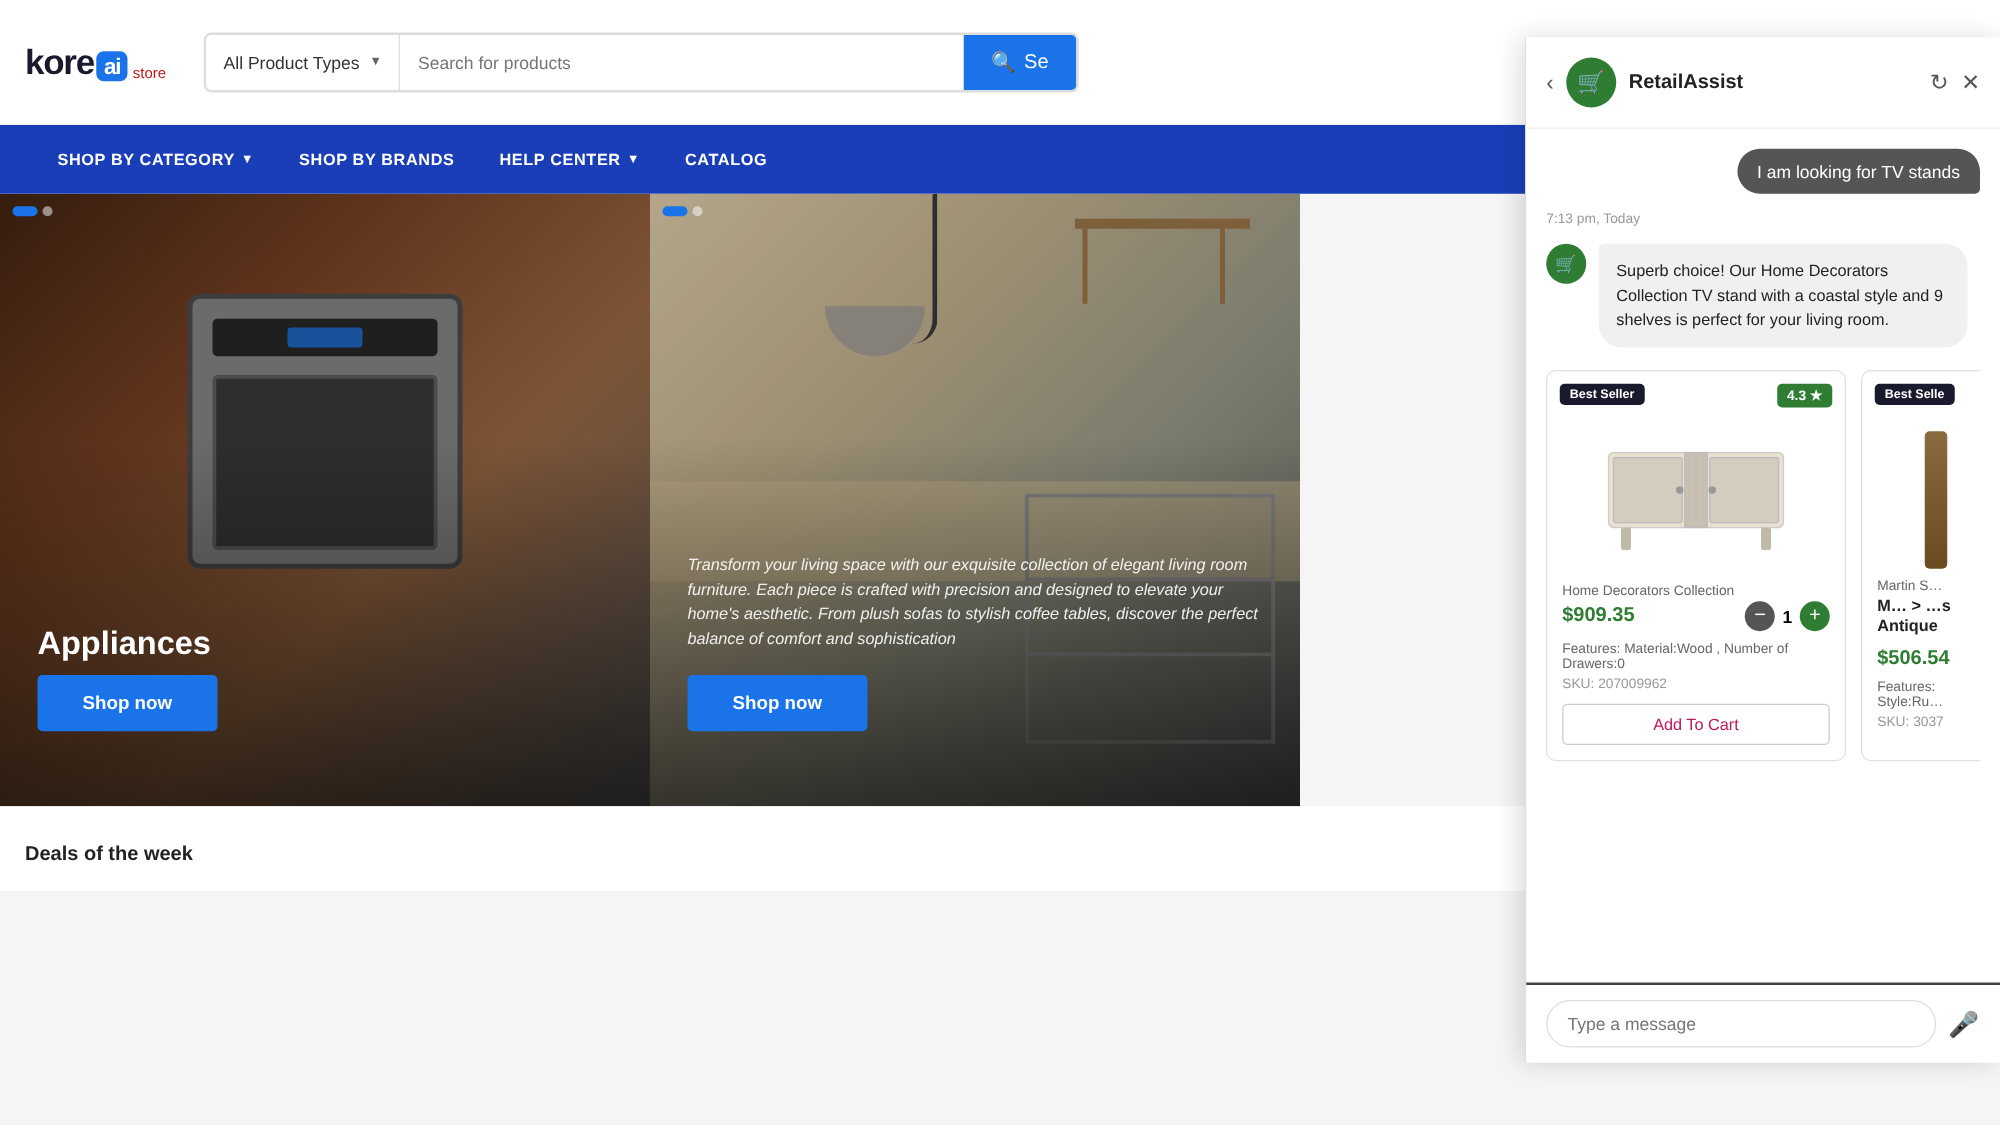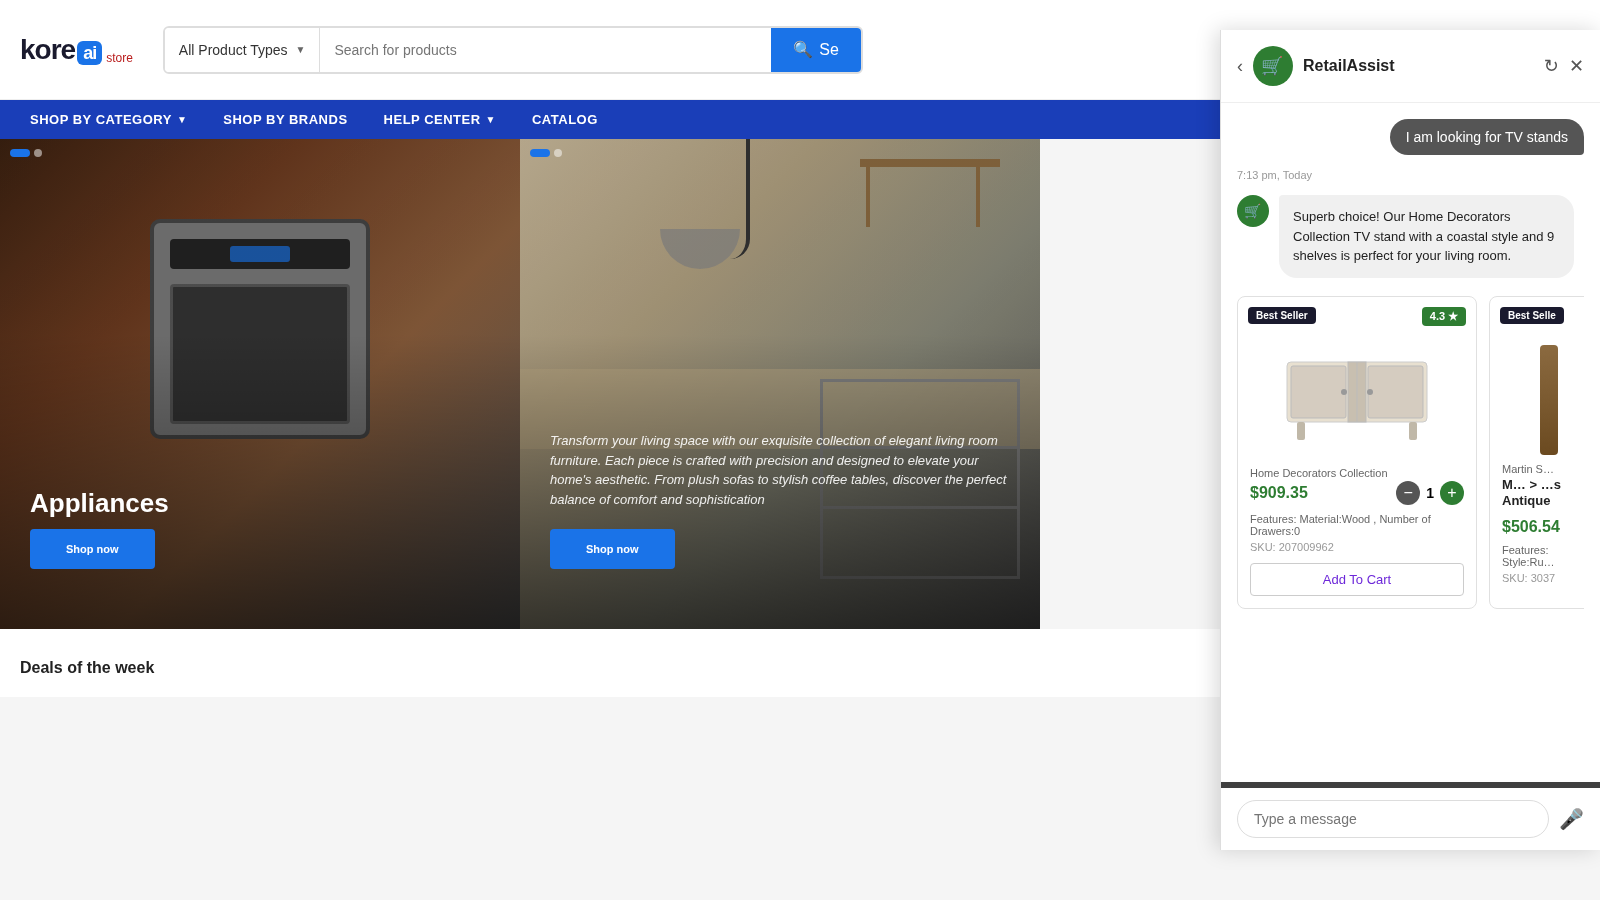--- a/index.html
+++ b/index.html
@@ -94,22 +94,22 @@
       cursor: pointer;
       font-size: 22px;
       color: #333;
     }
 
     
     .nav {
       background: #1a3eb8;
       display: flex;
       align-items: flex-start;
-      height: 39px;
-      padding: 0 12px;
+      height: 55px;
+      padding: 0 28px;
     }
     .nav-item {
       color: #fff;
       font-size: 13px;
       font-weight: 700;
       letter-spacing: 0.5px;
       padding: 0 18px;
       cursor: pointer;
       display: flex;
       align-items: center;
@@ -171,21 +171,21 @@
       font-style: italic;
       line-height: 1.5;
       margin-bottom: 20px;
       opacity: 0.9;
     }
     .shop-now-btn {
       background: #1a73e8;
       color: #fff;
       border: none;
       padding: 14px 36px;
-      font-size: 11px;
+      font-size: 15px;
       font-weight: 600;
       border-radius: 4px;
       cursor: pointer;
     }
 
     
     .deals-section {
       padding: 30px 20px 20px;
       background: #fff;
     }
@@ -402,39 +402,39 @@
       margin-bottom: 10px;
     }
     .add-to-cart-btn {
       width: 100%;
       background: #fff;
       border: 1px solid #ccc;
       border-radius: 4px;
       padding: 8px;
       font-size: 13px;
       cursor: pointer;
-      color: #6d28d9;
+      color: #be185d;
     }
 
     
     .product-card-partial {
       background: #fff;
       border: 1px solid #e0e0e0;
       border-radius: 8px;
       width: 120px;
       flex-shrink: 0;
       padding: 12px;
       position: relative;
       overflow: hidden;
     }
 
     
     .chat-input-area {
       padding: 12px 16px;
-      border-top: 6px solid #404040;
+      border-top: 2px solid #404040;
       display: flex;
       align-items: center;
       gap: 10px;
       background: #fff;
     }
     .chat-input {
       flex: 1;
       border: 1.5px solid #ddd;
       border-radius: 24px;
       padding: 10px 16px;

